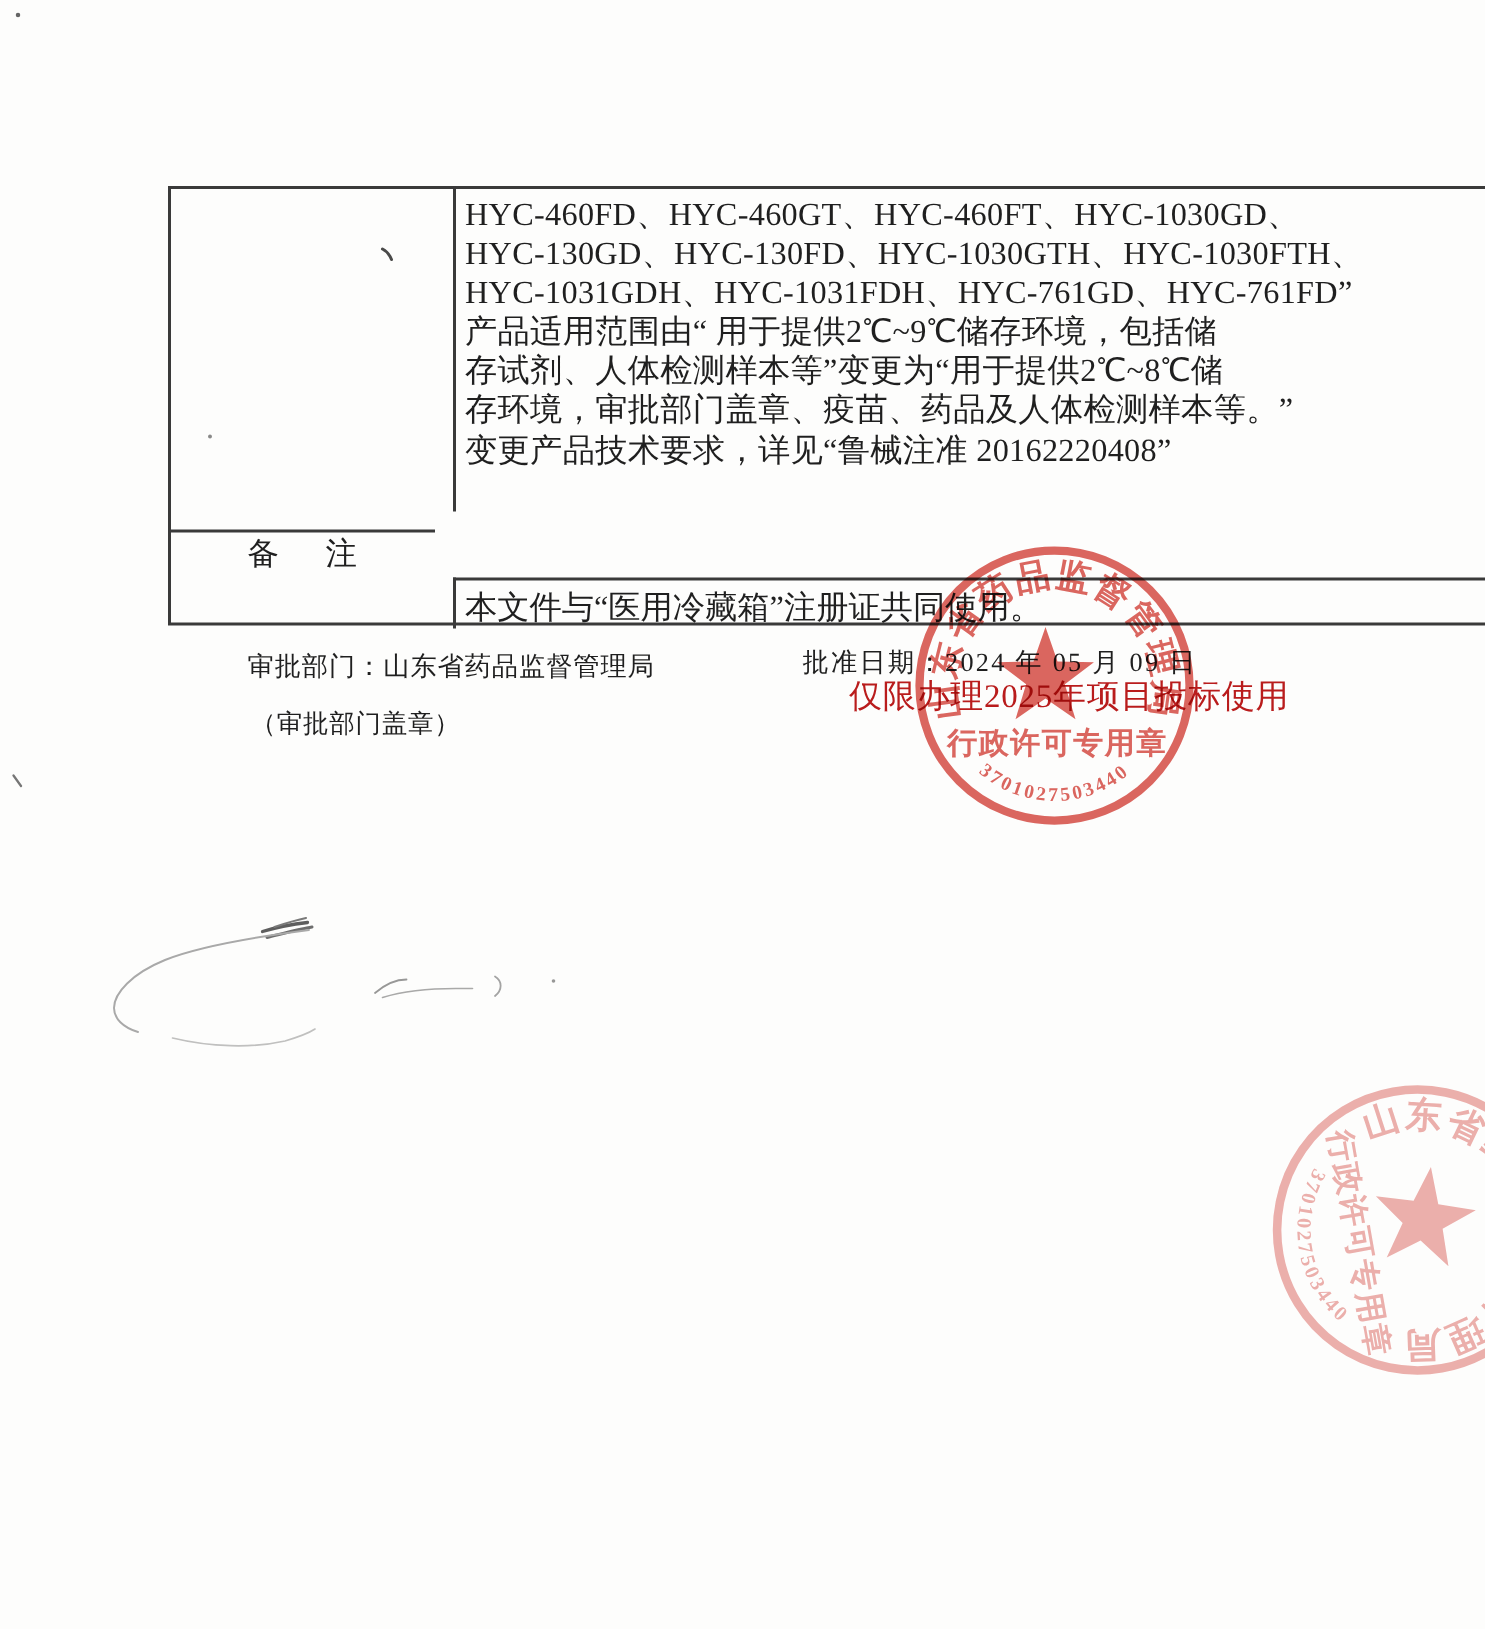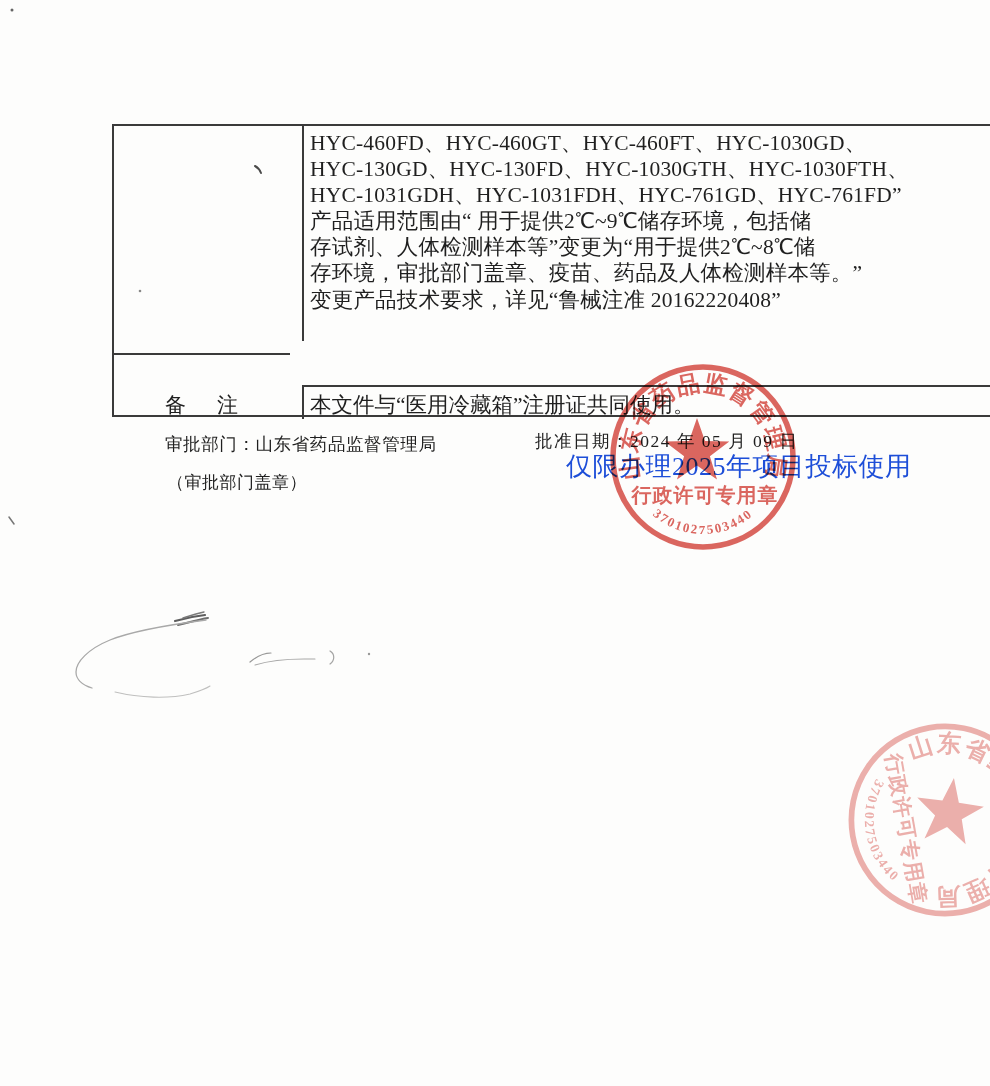--- a/index.html
+++ b/index.html
@@ -25,31 +25,31 @@
     grid-template-rows:215px 1fr;
     background:transparent;
     gap:12px;
   }
   .cell { box-sizing:border-box; }
   .cell.col2 { border-left:2px solid #3a3a3a; }
   .cell.row2 { border-top:2px solid #3a3a3a; }
   .content-cell { padding:4px 4px 0 6px; font-size:21.5px; line-height:26.1px; letter-spacing:0.2px; }
   .tline { white-space:nowrap; }
   .label-cell {
-    display:flex; align-items:flex-end;
+    display:flex; align-items:flex-start;
     padding-left:51px;
     font-size:21px; letter-spacing:5px;
   }
   .row2-content { padding:3px 4px 0 6px; font-size:21.5px;margin-top:32px; }
 
   
   .abs { position:absolute; white-space:nowrap; }
   .dept      { left:165px; top:432px; font-size:17.5px; letter-spacing:0.6px; }
   .date      { left:535px; top:429px; font-size:17.5px; letter-spacing:1.5px; }
-  .blue-note { left:566px; top:449px; font-size:26px; color:#1d4ed8; letter-spacing:0.5px; }
+  .blue-note { left:566px; top:449px; font-size:22px; color:#b91c1c; letter-spacing:0.5px; }
   .seal-note { left:147px; top:471px; font-size:17px; letter-spacing:0.5px;margin-left:20px; }
 
   
   .overlay {
     position:absolute; left:0; top:0;
     pointer-events:none;
     mix-blend-mode:multiply;
   }
   .stamp { color:#d8524b; }
   .stamp text { font-family:"Liberation Serif", serif; font-weight:bold; }

